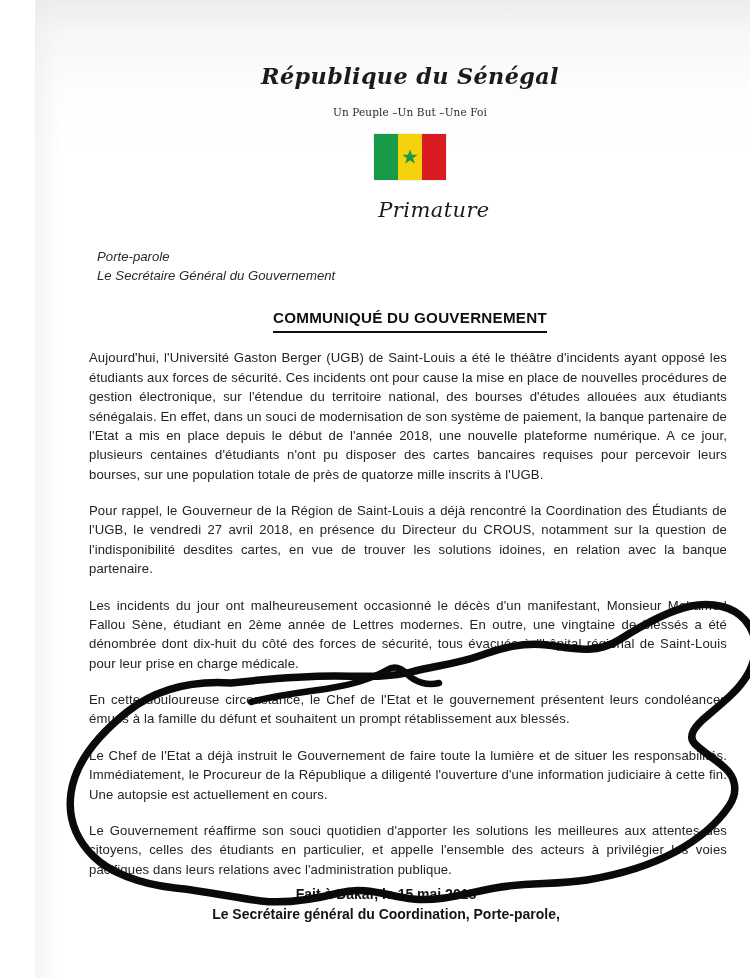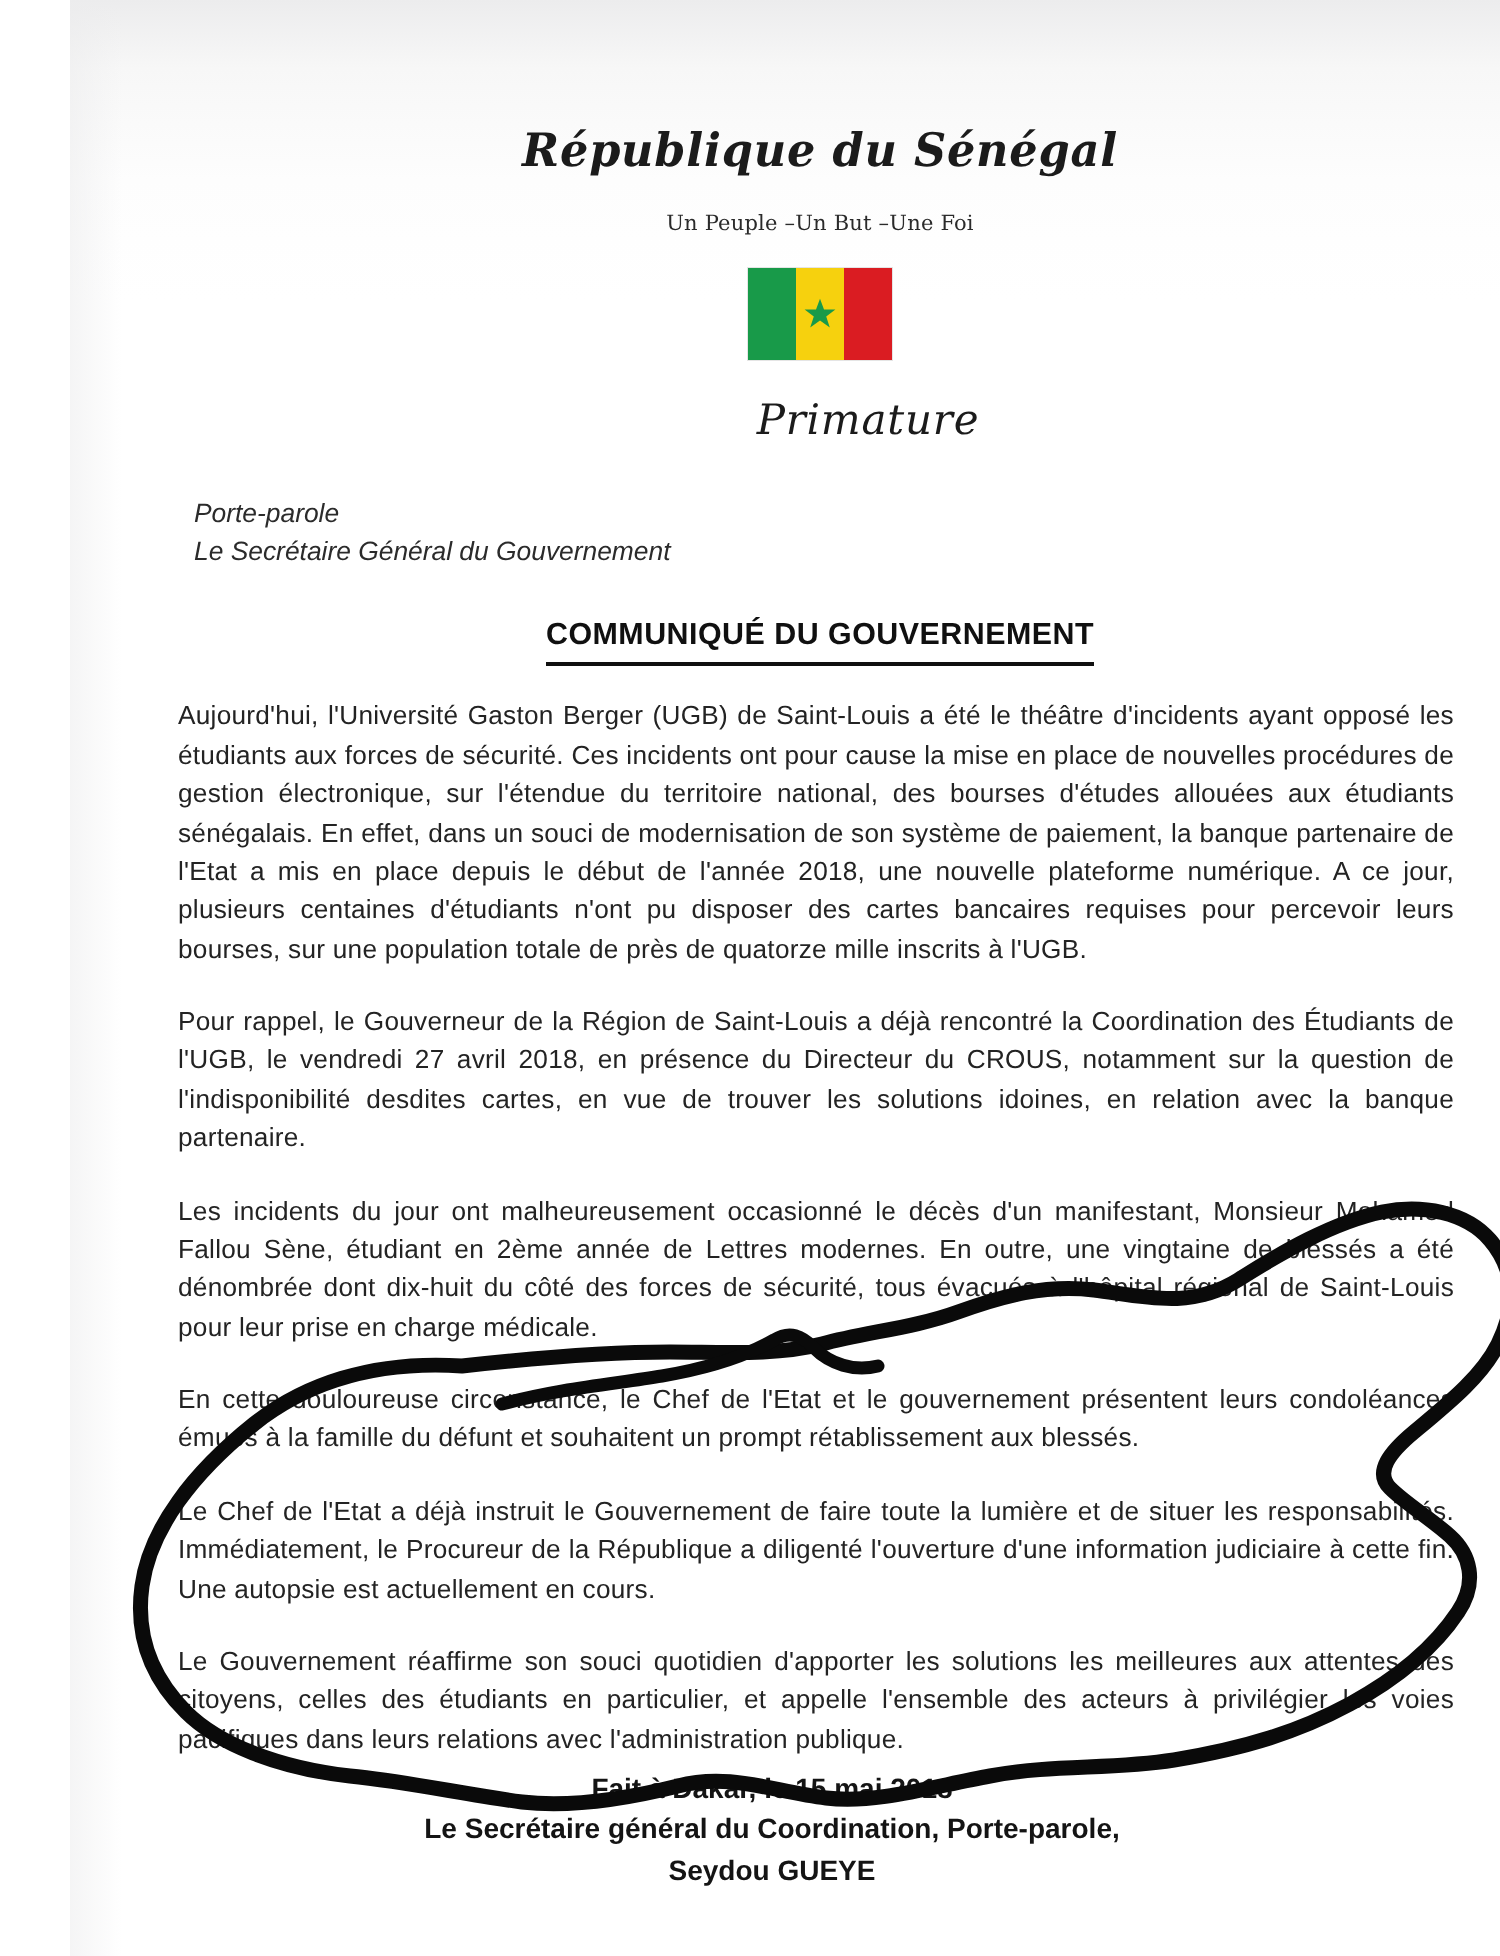--- a/index.html
+++ b/index.html
@@ -210,21 +210,20 @@
       <p class="para">Pour rappel, le Gouverneur de la Région de Saint-Louis a déjà rencontré la Coordination des Étudiants  de l'UGB, le vendredi 27 avril 2018, en présence du Directeur du CROUS, notamment sur la question de l'indisponibilité desdites cartes, en vue de trouver les solutions idoines, en relation avec la banque partenaire.</p>
       <p class="para">Les incidents du jour ont malheureusement occasionné le décès d'un manifestant, Monsieur Mohamed Fallou Sène, étudiant en 2ème année de Lettres modernes. En outre, une vingtaine de blessés a été dénombrée dont dix-huit du côté des forces de sécurité, tous évacués à l'hôpital régional de Saint-Louis pour leur prise en charge médicale.</p>
       <p class="para">En cette douloureuse circonstance, le Chef de l'Etat et le gouvernement présentent leurs condoléances émues à la famille du défunt et souhaitent un prompt rétablissement aux blessés.</p>
       <p class="para">Le Chef de l'Etat a déjà instruit le Gouvernement de faire toute la lumière et de situer les responsabilités. Immédiatement, le Procureur de la République a diligenté l'ouverture d'une information judiciaire à cette fin. Une autopsie est actuellement en cours.</p>
       <p class="para">Le Gouvernement réaffirme son souci quotidien d'apporter les solutions les meilleures aux attentes des citoyens, celles des étudiants en particulier, et appelle l'ensemble des acteurs à privilégier les voies pacifiques dans leurs relations avec l'administration publique.</p>
     </div>
 
     <div class="sig">
       <div>Fait à Dakar, le 15 mai 2018</div>
       <div>Le Secrétaire général du Coordination, Porte-parole,</div>
-      <div>Seydou GUEYE</div>
     </div>
 
   </div>
 
   <svg class="ink" viewBox="0 0 750 978">
     <path stroke-width="7.5" d="
       M 196,683
       C 150,680 116,693 92,712
       C 62,736 40,764 36,793
       C 32,822 44,842 58,856

